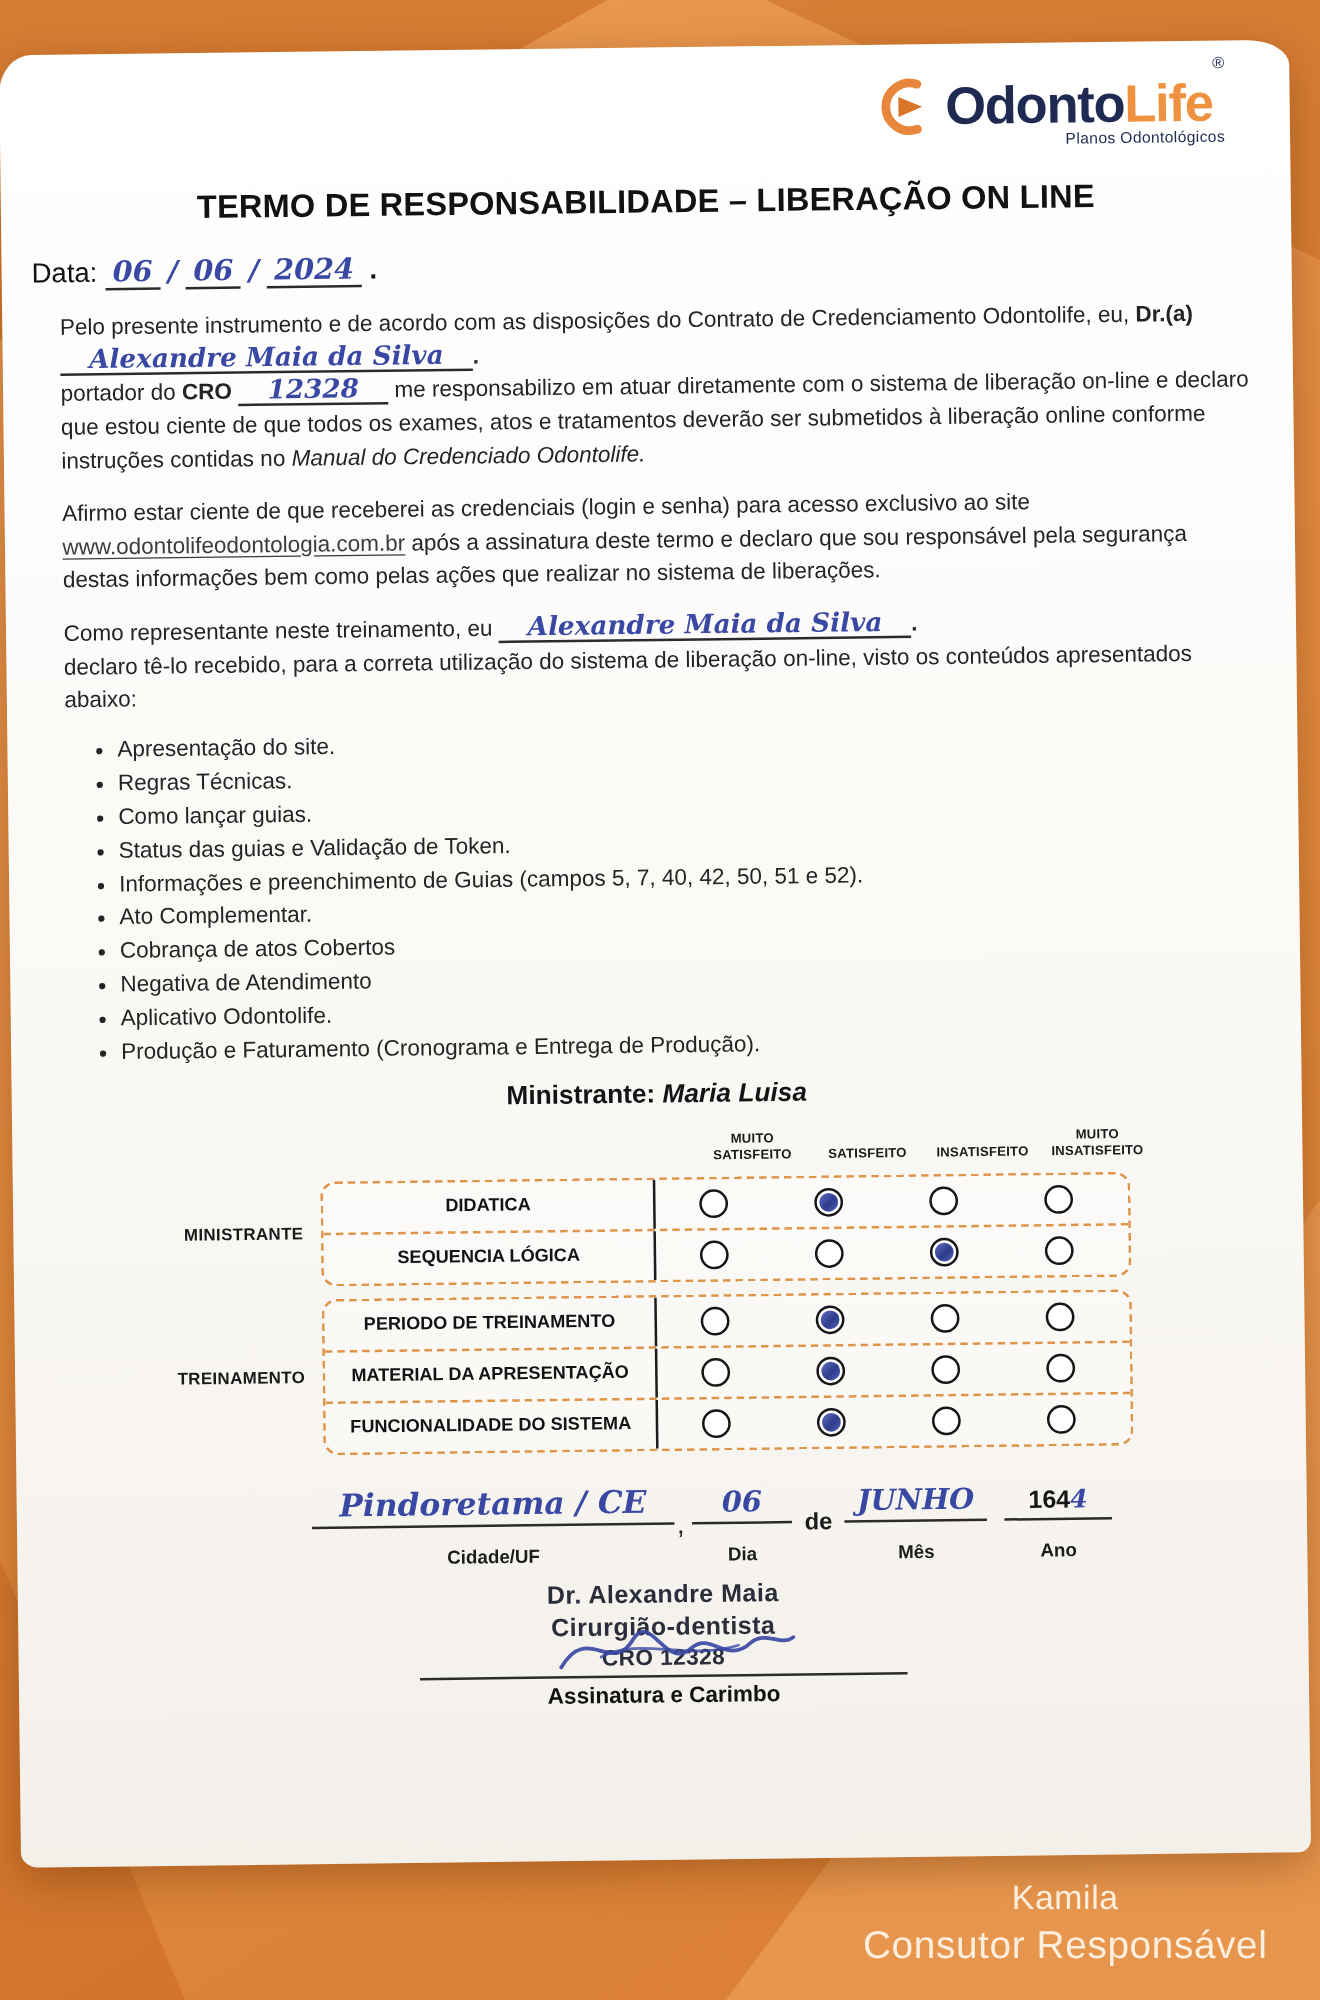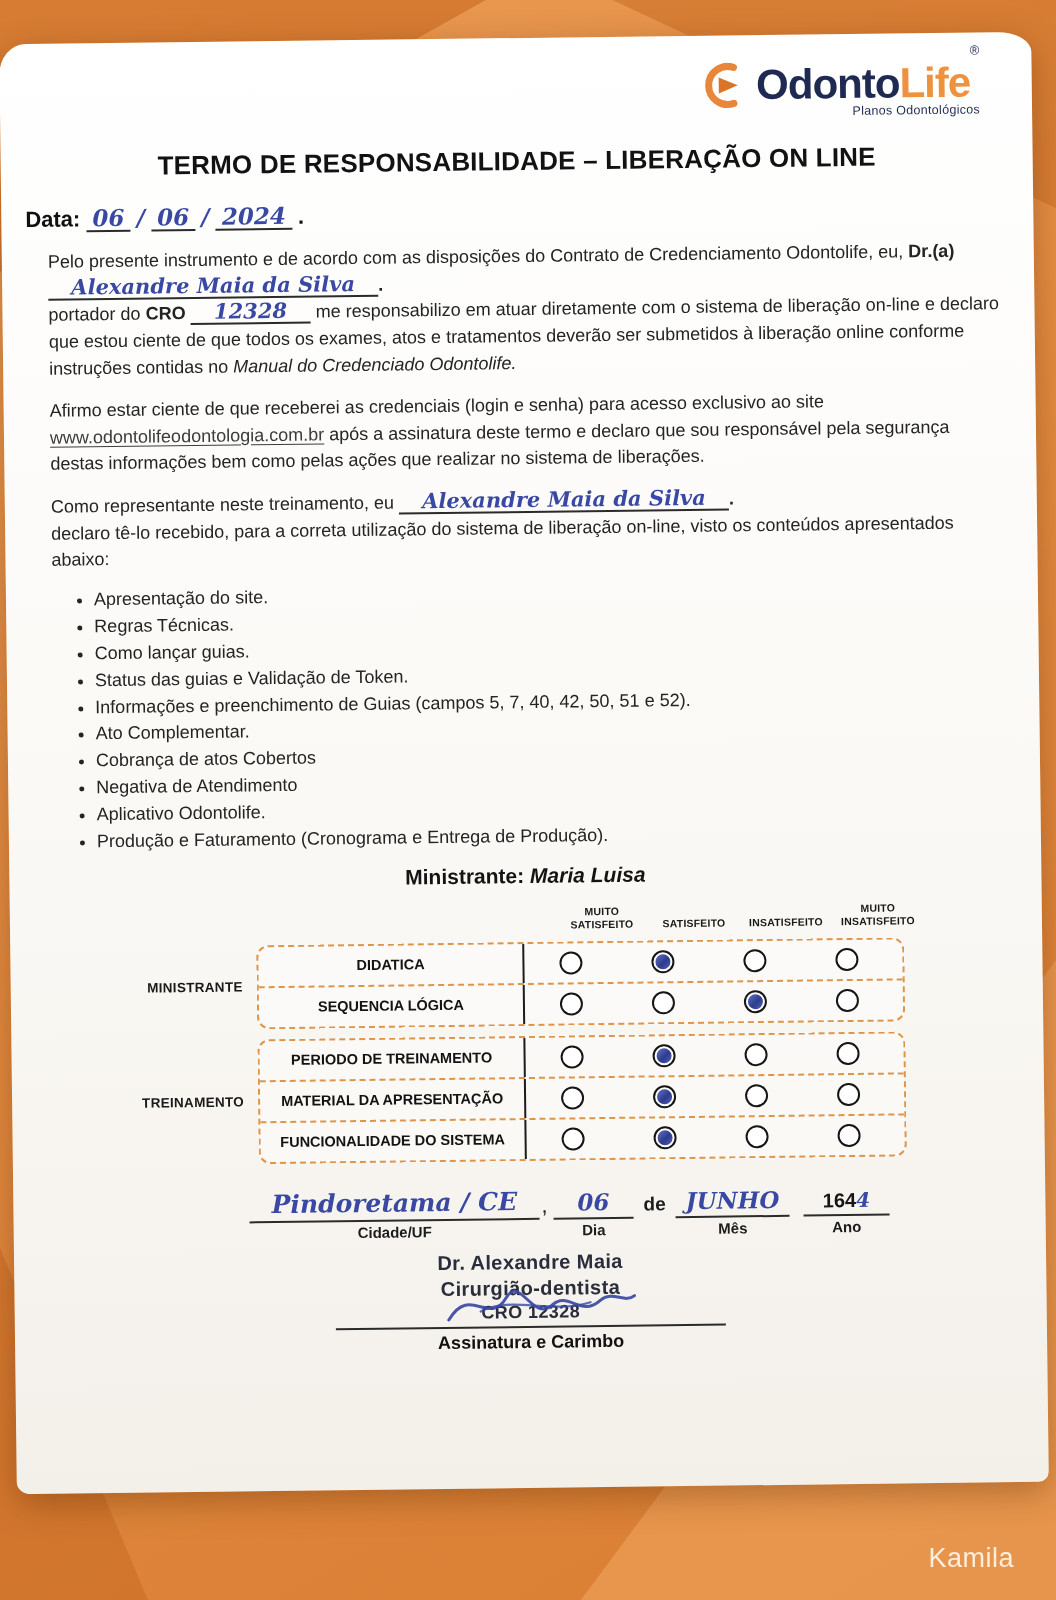--- a/index.html
+++ b/index.html
@@ -37,21 +37,21 @@
 
   .title {
     text-align:center; font-size:26px; font-weight:bold; color:#121212;
     margin-top:24px; letter-spacing:.2px;
   }
 
   .hw { font-family:"DejaVu Serif", serif; font-style:italic; font-weight:bold; color:#3949a3; }
   .fill { display:inline-block; border-bottom:2px solid #2b2b2b; text-align:center; line-height:1; padding:0 6px 1px 6px; }
 
   .date-line { margin-top:22px; margin-left:-22px; font-size:22px; }
-  .date-label { font-weight:bold; color:#111; }
+  .date-label { font-weight:normal; color:#111; }
   .date-fill { font-size:23px; }
   .date-period { font-weight:bold; color:#111; }
 
   .para { font-size:18px; line-height:1.48; margin-top:16px; color:#242424; width:956px; }
   .b { font-weight:bold; }
   .i { font-style:italic; }
   .site-link { color:#3b3b3b; text-decoration:underline; text-underline-offset:3px; }
   .fill-name { min-width:330px; font-size:21px; }
   .fill-cro { min-width:120px; font-size:21px; }
 
@@ -92,21 +92,21 @@
   }
   .radio.selected::after {
     content:""; width:15px; height:15px; border-radius:50%;
     background:linear-gradient(135deg,#5a68bd 10%, #2e3c8c 55%, #4a58b0 90%);
   }
 
   
   .footer-fields { display:flex; align-items:flex-end; margin-top:26px; margin-left:190px; }
   .field { display:flex; flex-direction:column; align-items:center; }
   .field .line { border-bottom:2.2px solid #2b2b2b; text-align:center; padding:0 10px 2px 10px; }
-  .field .cap { font-size:15px; font-weight:bold; color:#1c1c1c; margin-top:2px; }
+  .field .cap { font-size:15px; font-weight:bold; color:#1c1c1c; margin-top:16px; }
   .hw-city { font-size:25px; min-width:290px; }
   .hw-day { font-size:23px; min-width:80px; }
   .hw-month { font-size:23px; min-width:110px; }
   .year-line { font-size:20px; min-width:86px; }
   .year-printed { font-weight:bold; color:#161616; font-family:"Liberation Sans", sans-serif; font-style:normal; }
   .sep-text { font-size:19px; color:#1b1b1b; padding:0 10px 22px 10px; font-weight:bold; }
   .comma { padding:0 6px 20px 2px; font-size:22px; color:#222; }
 
   
   .stamp { position:relative; width:420px; margin:10px auto 0 auto; text-align:center; }
@@ -334,13 +334,14 @@
       <path d="M40 36 C 70 20, 110 40, 150 28" fill="none" stroke="#3949a3" stroke-width="2.2" stroke-linecap="round" opacity="0.8"></path>
     </svg>
     <div class="sig-rule"></div>
     <div class="stamp-cap">Assinatura e Carimbo</div>
   </div>
 
 </div>
 
 <div class="consultant">
   <div class="consultant-name">Kamila</div>
+  <div class="consultant-role">Consutor Responsável</div>
 </div>
 
 </body></html>

